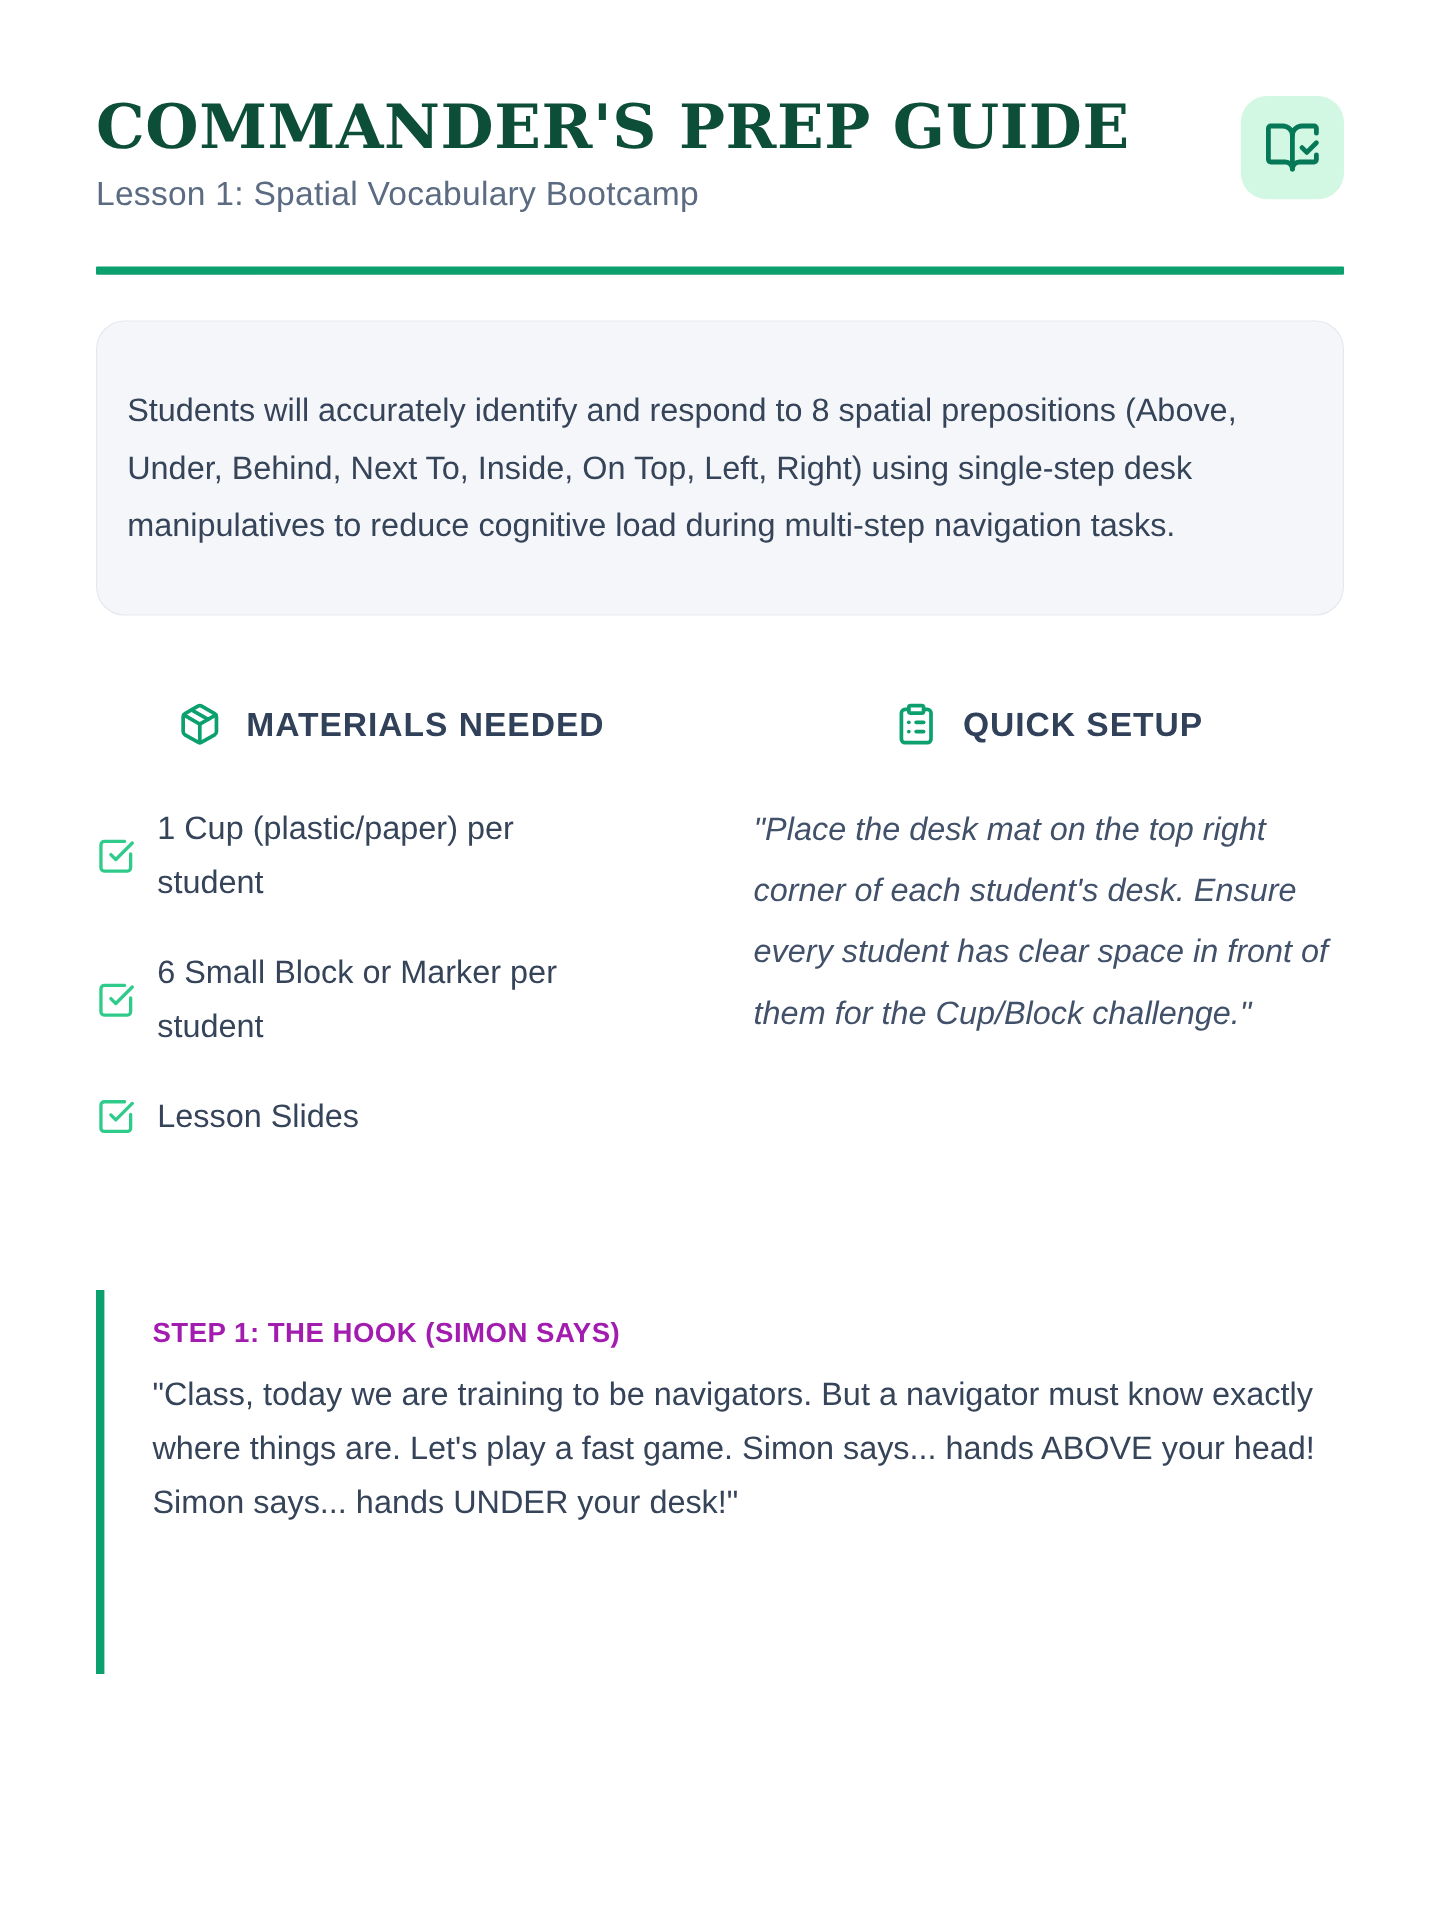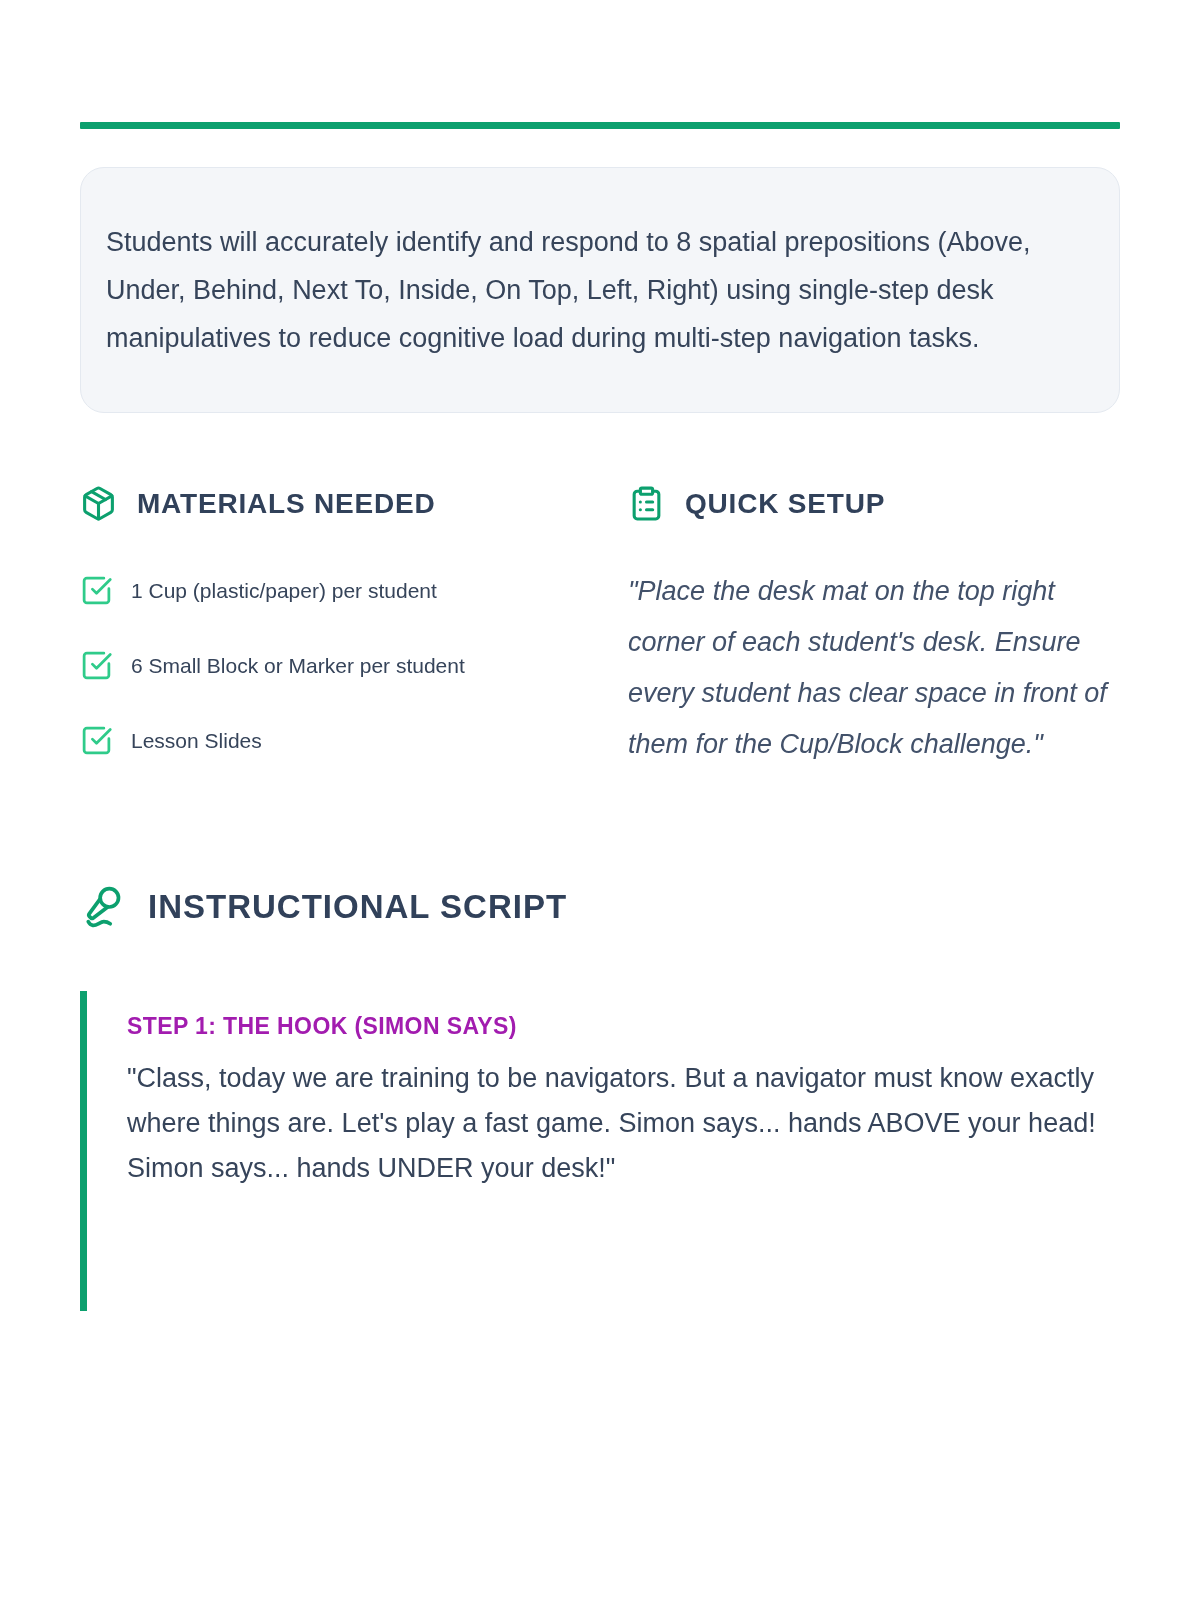--- a/index.html
+++ b/index.html
@@ -36,28 +36,28 @@
 
   
   .objective-card {
     margin-top:38px; background:#f4f6f9; border:1px solid #e4e9f0;
     border-radius:24px; padding:50px 25px;
   }
   .objective-card p { font-size:27px; line-height:48px; color:#36445a; max-width:960px; }
 
   
   .two-col { display:grid; grid-template-columns:1fr 1fr; column-gap:56px; margin-top:72px; }
-  .col-head { display:flex; align-items:center; gap:20px; }
+  .col-head { display:flex; align-items:center; gap:20px;justify-content:center; }
   .col-head svg { width:37px; height:37px; stroke:#0ca06e; flex:0 0 auto; }
   .col-head .col-title { font-size:28px; font-weight:700; color:#31415a; letter-spacing:0.8px; }
 
   .materials-list { list-style:none; margin-top:46px; }
   .materials-list li { display:flex; align-items:center; gap:18px; margin-bottom:30px; }
   .materials-list svg { width:33px; height:33px; stroke:#2fcb8a; flex:0 0 auto; }
-  .materials-list .mat-label { font-size:21px; line-height:45px; color:#36445a; max-width:390px; }
+  .materials-list .mat-label { font-size:27px; line-height:45px; color:#36445a; max-width:390px; }
 
   .setup-quote {
     margin-top:44px; font-size:27px; line-height:51px;
     font-style:italic; color:#42516a; max-width:500px;
   }
 
   
   .script-section { margin-top:92px; }
   .step-block {
     margin-top:62px; border-left:7px solid #0ca06e;
@@ -68,20 +68,33 @@
   }
   .step-body { font-size:27px; line-height:45px; color:#36445a; margin-top:16px; max-width:1000px; }
 
   svg.ic { fill:none; stroke-width:2; stroke-linecap:round; stroke-linejoin:round; }
 </style>
 </head>
 <body>
 
 <div class="page">
 
+  <div class="header-row">
+    <div>
+      <h1 class="doc-title">COMMANDER'S PREP GUIDE</h1>
+      <div class="doc-subtitle">Lesson 1: Spatial Vocabulary Bootcamp</div>
+    </div>
+    <div class="badge">
+      <svg class="ic" viewBox="0 0 24 24">
+        <path d="M12 21V7"></path>
+        <path d="m16 12 2 2 4-4"></path>
+        <path d="M22 6V4a1 1 0 0 0-1-1h-5a4 4 0 0 0-4 4 4 4 0 0 0-4-4H3a1 1 0 0 0-1 1v13a1 1 0 0 0 1 1h6a3 3 0 0 1 3 3 3 3 0 0 1 3-3h6a1 1 0 0 0 1-1v-2"></path>
+      </svg>
+    </div>
+  </div>
 
   <div class="divider"></div>
 
 
   <div class="objective-card">
     <p>Students will accurately identify and respond to 8 spatial prepositions (Above, Under, Behind, Next To, Inside, On Top, Left, Right) using single-step desk manipulatives to reduce cognitive load during multi-step navigation tasks.</p>
   </div>
 
   <div class="two-col">
 
@@ -132,28 +145,20 @@
             <path d="M8 16h.01"></path>
         </svg>
         <div class="col-title">QUICK SETUP</div>
       </div>
       <p class="setup-quote">"Place the desk mat on the top right corner of each student's desk. Ensure every student has clear space in front of them for the Cup/Block challenge."</p>
     </div>
 
   </div>
 
   <div class="script-section">
-    <div class="sec-head">
-      <svg class="ic" viewBox="0 0 24 24" style="width:44px;height:44px;">
-        <path d="m11 7.601-5.994 8.19a1 1 0 0 0 .1 1.298l.817.818a1 1 0 0 0 1.314.087L15.09 12"></path>
-        <path d="M16.5 21.174C15.5 20.5 14.372 20 13 20c-2.058 0-3.928 2.356-6 2-1.072-.18-1.907-.927-2.489-2"></path>
-        <circle cx="16" cy="7" r="5"></circle>
-      </svg>
-      <div class="sec-title">INSTRUCTIONAL SCRIPT</div>
-    </div>
 
     <div class="step-block">
       <div class="step-title">STEP 1: THE HOOK (SIMON SAYS)</div>
       <p class="step-body">"Class, today we are training to be navigators. But a navigator must know exactly where things are. Let's play a fast game. Simon says... hands ABOVE your head! Simon says... hands UNDER your desk!"</p>
 
     </div>
   </div>
 
 </div>
 

